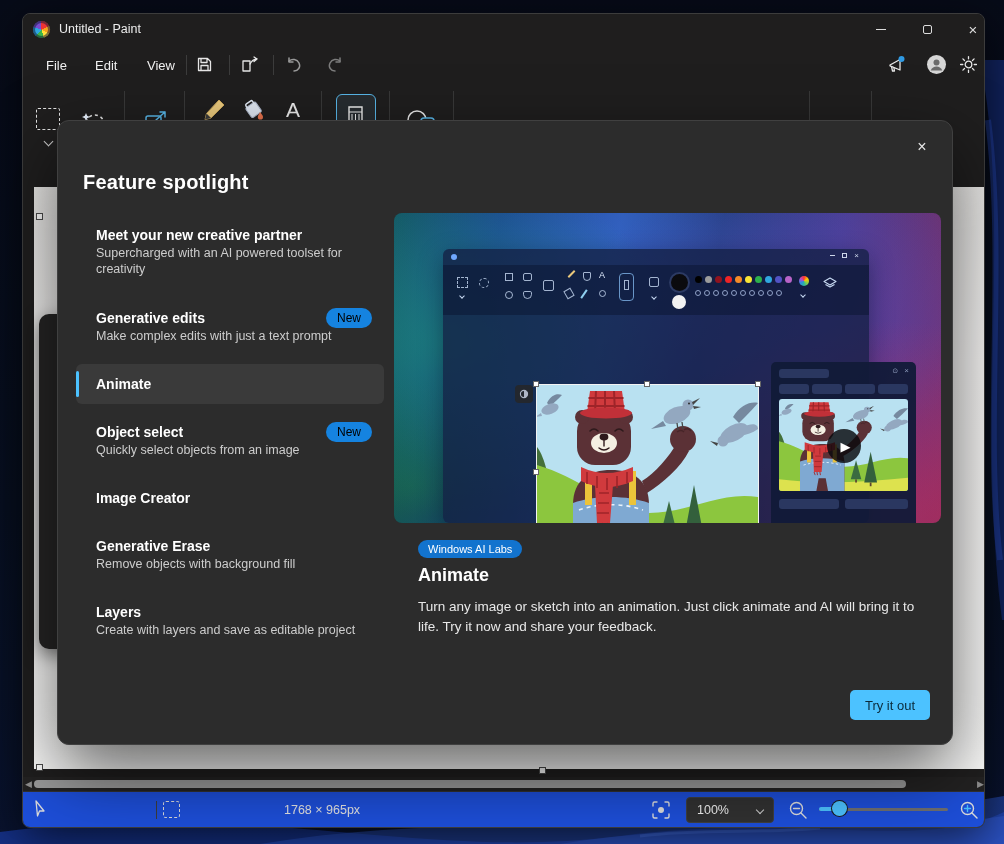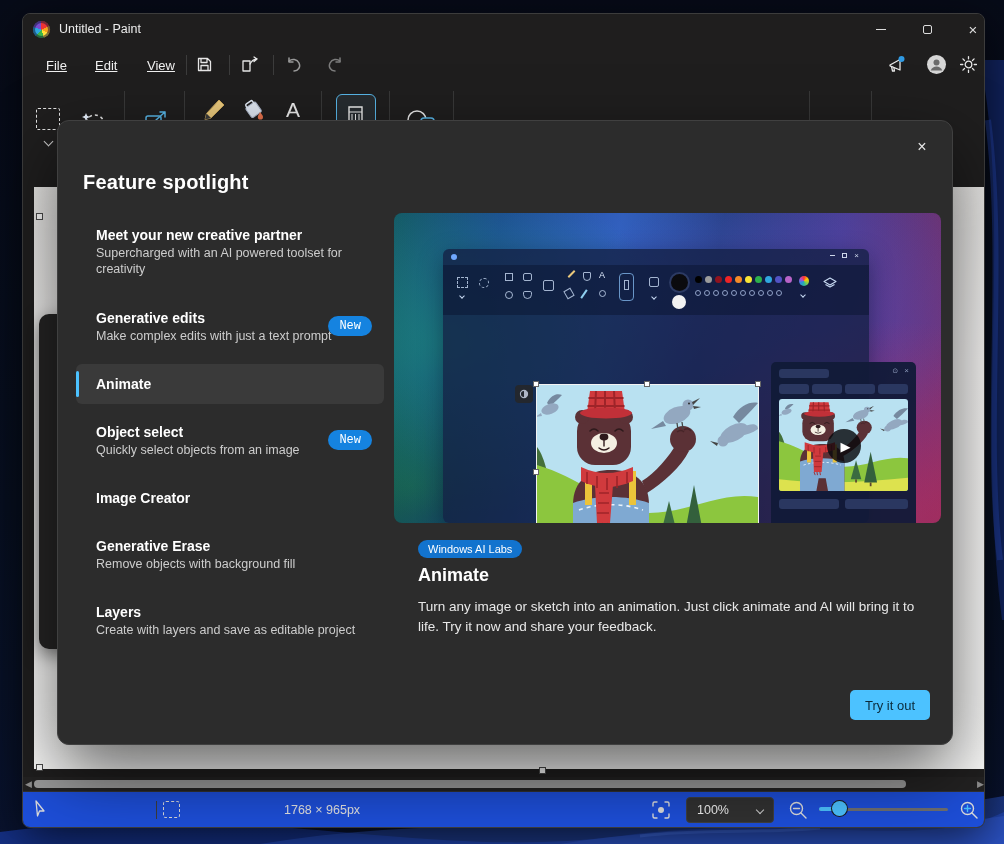--- a/index.html
+++ b/index.html
@@ -13,21 +13,21 @@
   .titlebar{position:absolute;left:0;top:0;width:100%;height:32px;background:#1f1e1e;}
   .applogo{position:absolute;left:10px;top:7px;width:17px;height:17px;border-radius:50%;
     background:conic-gradient(#e33 0 18%,#f7a21d 18% 33%,#ffe13a 33% 46%,#3cb54a 46% 62%,#2da7e0 62% 80%,#7a4bd0 80% 100%);box-shadow:inset 0 0 0 2px rgba(20,30,60,.55);}
   .wtitle{position:absolute;left:36px;top:8px;font-size:12.5px;color:#ececec;}
   .wc{position:absolute;top:0;width:44px;height:31px;display:flex;align-items:center;justify-content:center;color:#dcdcdc;}
   .wc .bar{width:10px;height:1px;background:#dcdcdc;}
   .wc .box{width:9px;height:9px;border:1px solid #dcdcdc;border-radius:2px;}
   .wc.close{font-size:15px;line-height:1;}
 
   .menubar{position:absolute;left:0;top:32px;width:100%;height:37px;}
-  .mitem{position:absolute;top:7px;height:24px;padding:0 10px;display:flex;align-items:center;font-size:13px;color:#f0f0f0;border-radius:4px;text-decoration:underline;}
+  .mitem{position:absolute;top:7px;height:24px;padding:0 10px;display:flex;align-items:center;font-size:13px;color:#f0f0f0;border-radius:4px;}
   .msep{position:absolute;top:9px;width:1px;height:20px;background:#3c3c3c;}
   .micon{position:absolute;top:5px;width:28px;height:27px;display:flex;align-items:center;justify-content:center;border-radius:4px;}
 
   .toolbar{position:absolute;left:0;top:69px;width:100%;height:113px;}
   .tsep{position:absolute;top:8px;width:1px;height:92px;background:#383838;}
   .tool{position:absolute;display:flex;align-items:center;justify-content:center;}
   .dashsq{width:24px;height:22px;border:1.5px dashed #e3e3e3;border-radius:2px;}
   .chev{width:7px;height:7px;border-right:1.5px solid #cfcfcf;border-bottom:1.5px solid #cfcfcf;transform:rotate(45deg);}
   .toollabel{position:absolute;font-size:11px;color:#dcdcdc;}
   .brushbox{position:absolute;width:40px;height:48px;border:1.5px solid #58b6e8;border-radius:6px;background:#272c30;}
@@ -64,21 +64,21 @@
   
   .dialog{position:absolute;left:57px;top:120px;width:896px;height:625px;background:#2c2c2c;border-radius:12px;border:1px solid #404040;box-shadow:0 28px 70px rgba(0,0,0,.6);}
   .dclose{position:absolute;right:14px;top:11px;width:32px;height:30px;display:flex;align-items:center;justify-content:center;color:#e6e6e6;font-size:16px;border-radius:5px;}
   .dtitle{position:absolute;left:25px;top:50px;font-size:20px;font-weight:700;color:#fff;letter-spacing:.2px;}
   .featlist{position:absolute;left:18px;top:94px;width:308px;}
   .feat{position:relative;padding:12px 20px;margin-bottom:8px;border-radius:6px;}
   .feat.sel{background:#3a3a3a;}
   .accent{position:absolute;left:0;top:50%;transform:translateY(-50%);width:3px;height:26px;background:#4cc2ff;border-radius:2px;}
   .ft{font-size:14px;font-weight:700;color:#fff;}
   .fs{margin-top:2px;font-size:12.5px;color:#cdcdcd;line-height:1.3;}
-  .newbadge{position:absolute;right:12px;top:18px;background:#1583e0;color:#ffffff;font-size:12px;padding:3px 11px;border-radius:11px;font-family:Liberation Mono, monospace;}
+  .newbadge{position:absolute;right:12px;top:10px;background:#1583e0;color:#000000;font-size:12px;padding:3px 11px;border-radius:11px;}
 
   .preview{position:absolute;left:336px;top:92px;width:547px;height:310px;border-radius:8px;overflow:hidden;
     background:
      radial-gradient(60% 80% at 10% 42%,rgba(28,146,126,.65),rgba(0,0,0,0) 70%),
      radial-gradient(45% 55% at 3% 88%,rgba(30,115,60,.55),rgba(0,0,0,0) 65%),
      radial-gradient(70% 90% at 90% 96%,rgba(196,44,92,.6),rgba(0,0,0,0) 68%),
      radial-gradient(70% 80% at 78% 45%,rgba(94,62,168,.55),rgba(0,0,0,0) 72%),
      radial-gradient(80% 90% at 45% 28%,rgba(62,112,224,.6),rgba(0,0,0,0) 78%),
      linear-gradient(100deg,#0e4f52 0%,#123a78 18%,#2a55a8 38%,#1c2f63 55%,#4c3687 75%,#7e2f63 100%);}
   .mwin{position:absolute;left:49px;top:36px;width:426px;height:274px;background:rgba(19,31,66,.78);border-radius:6px;box-shadow:0 8px 24px rgba(0,10,30,.45);}

